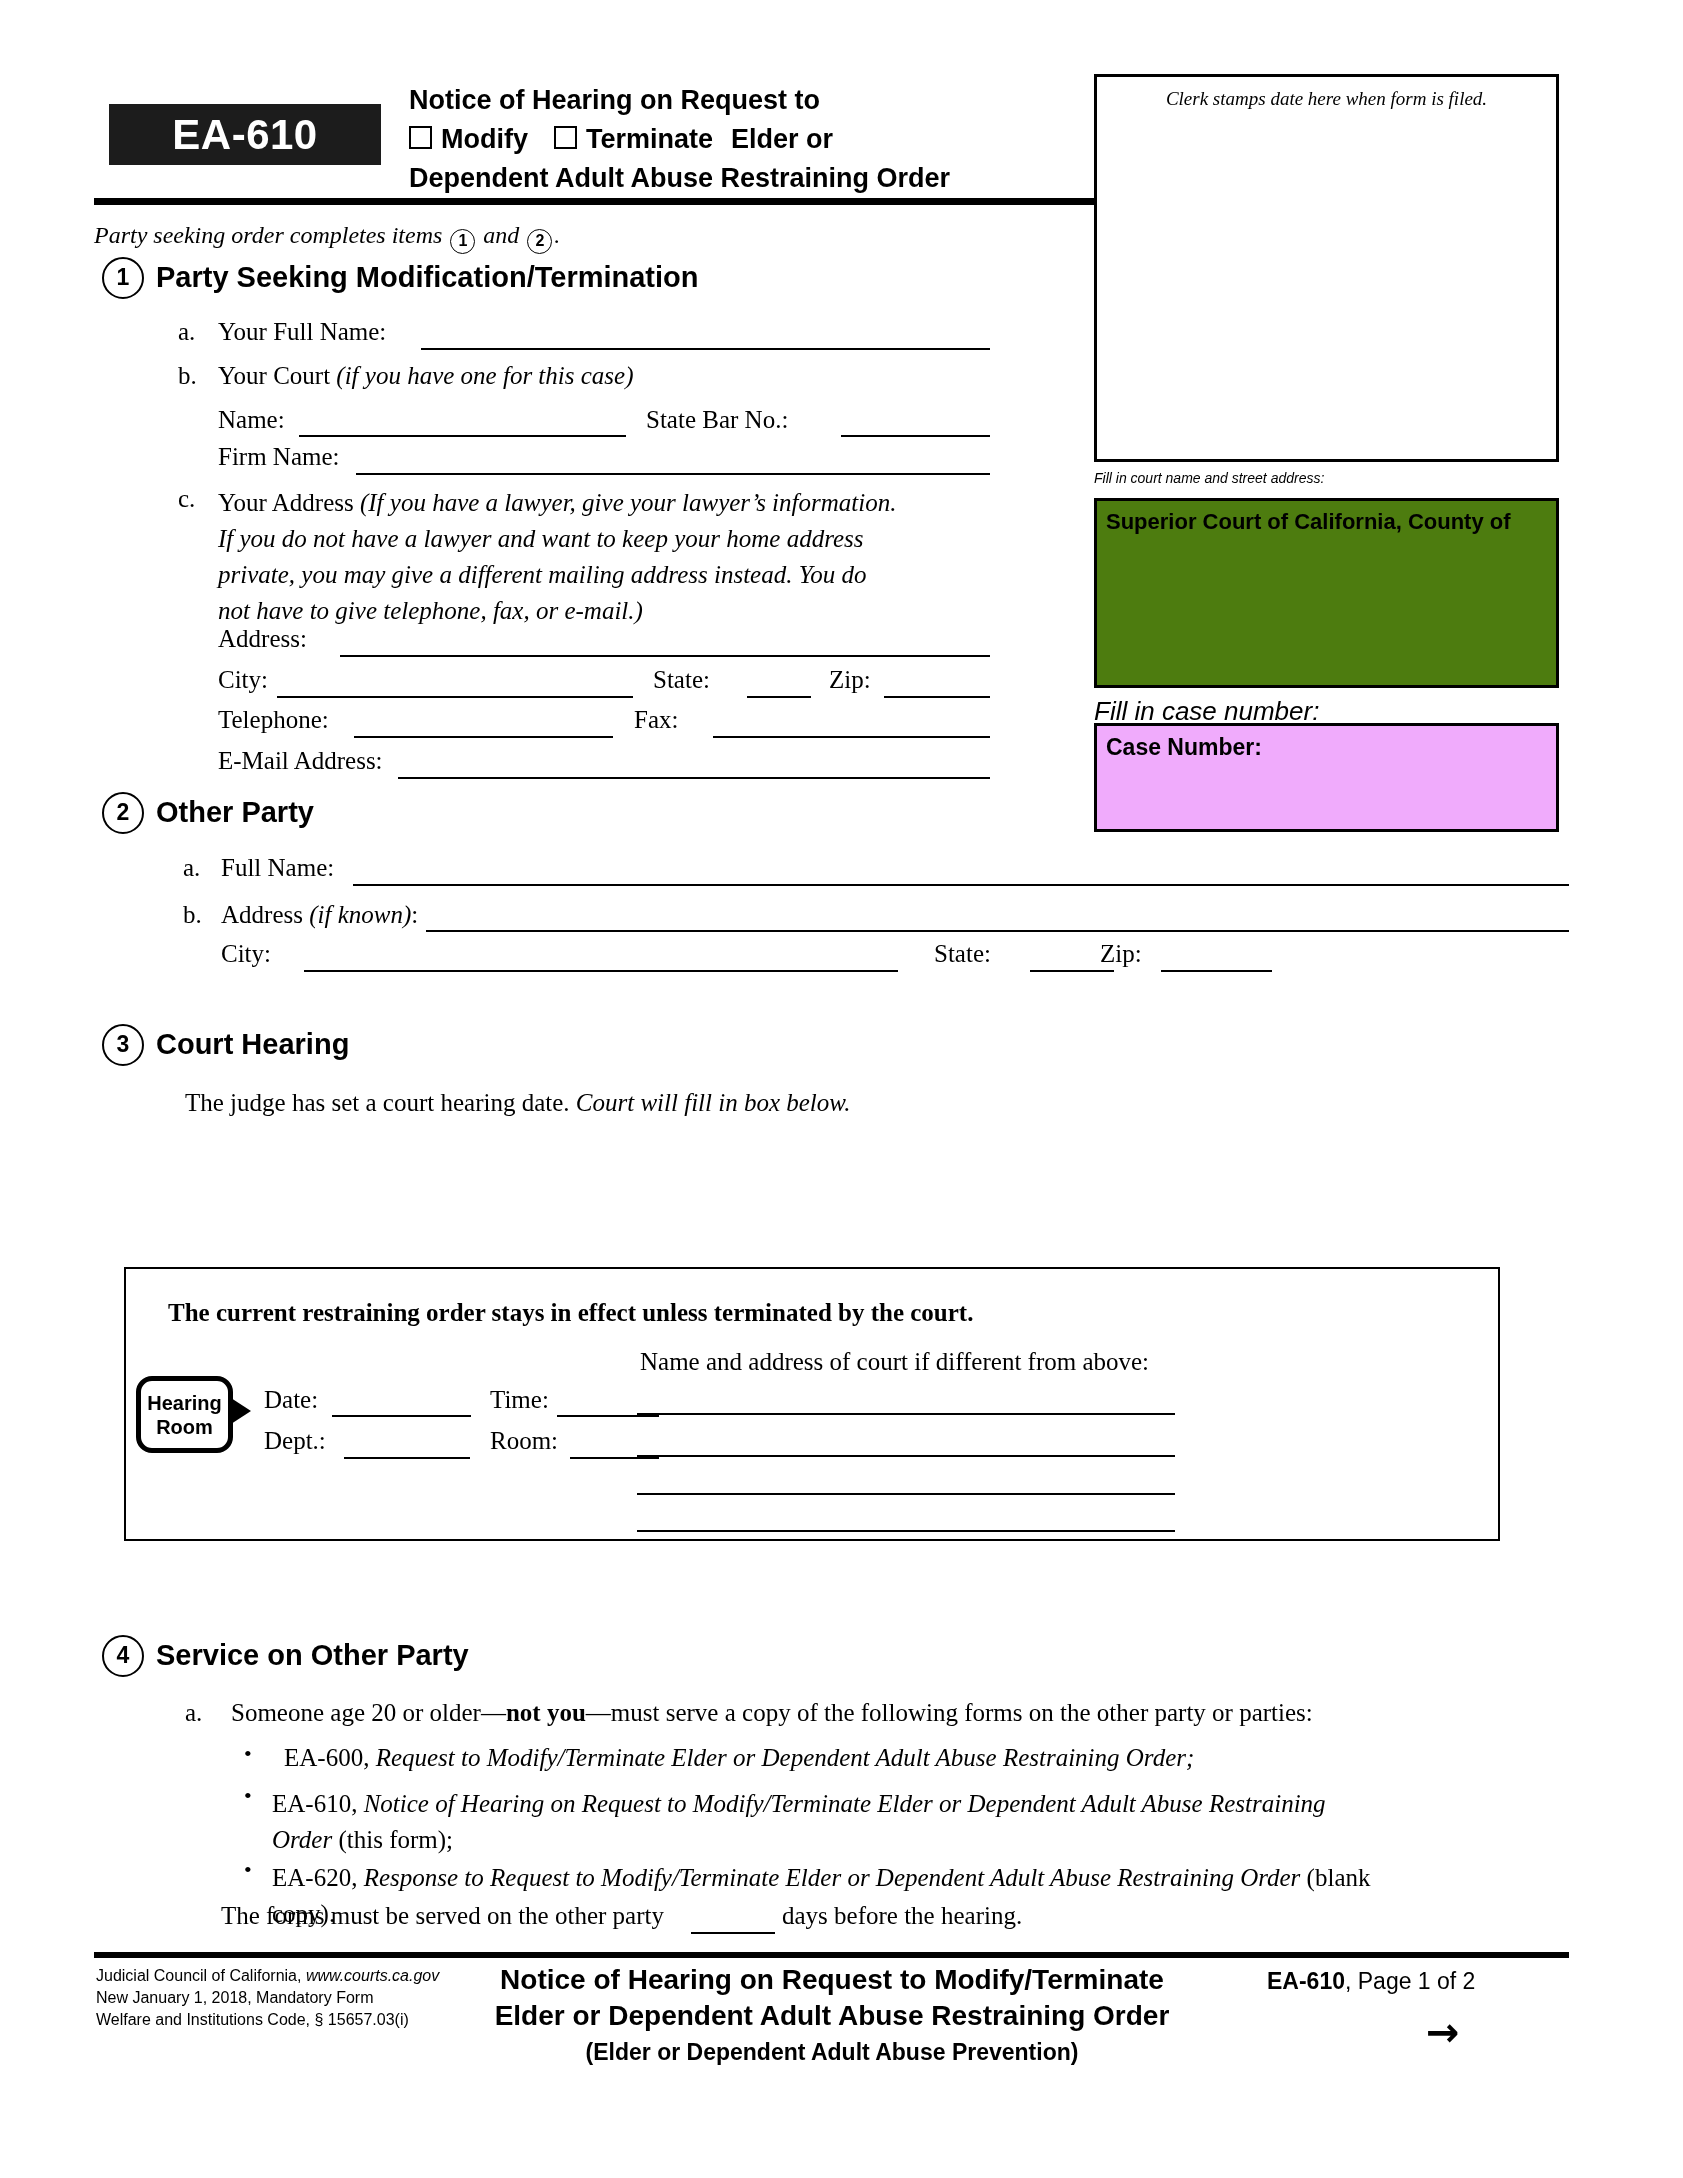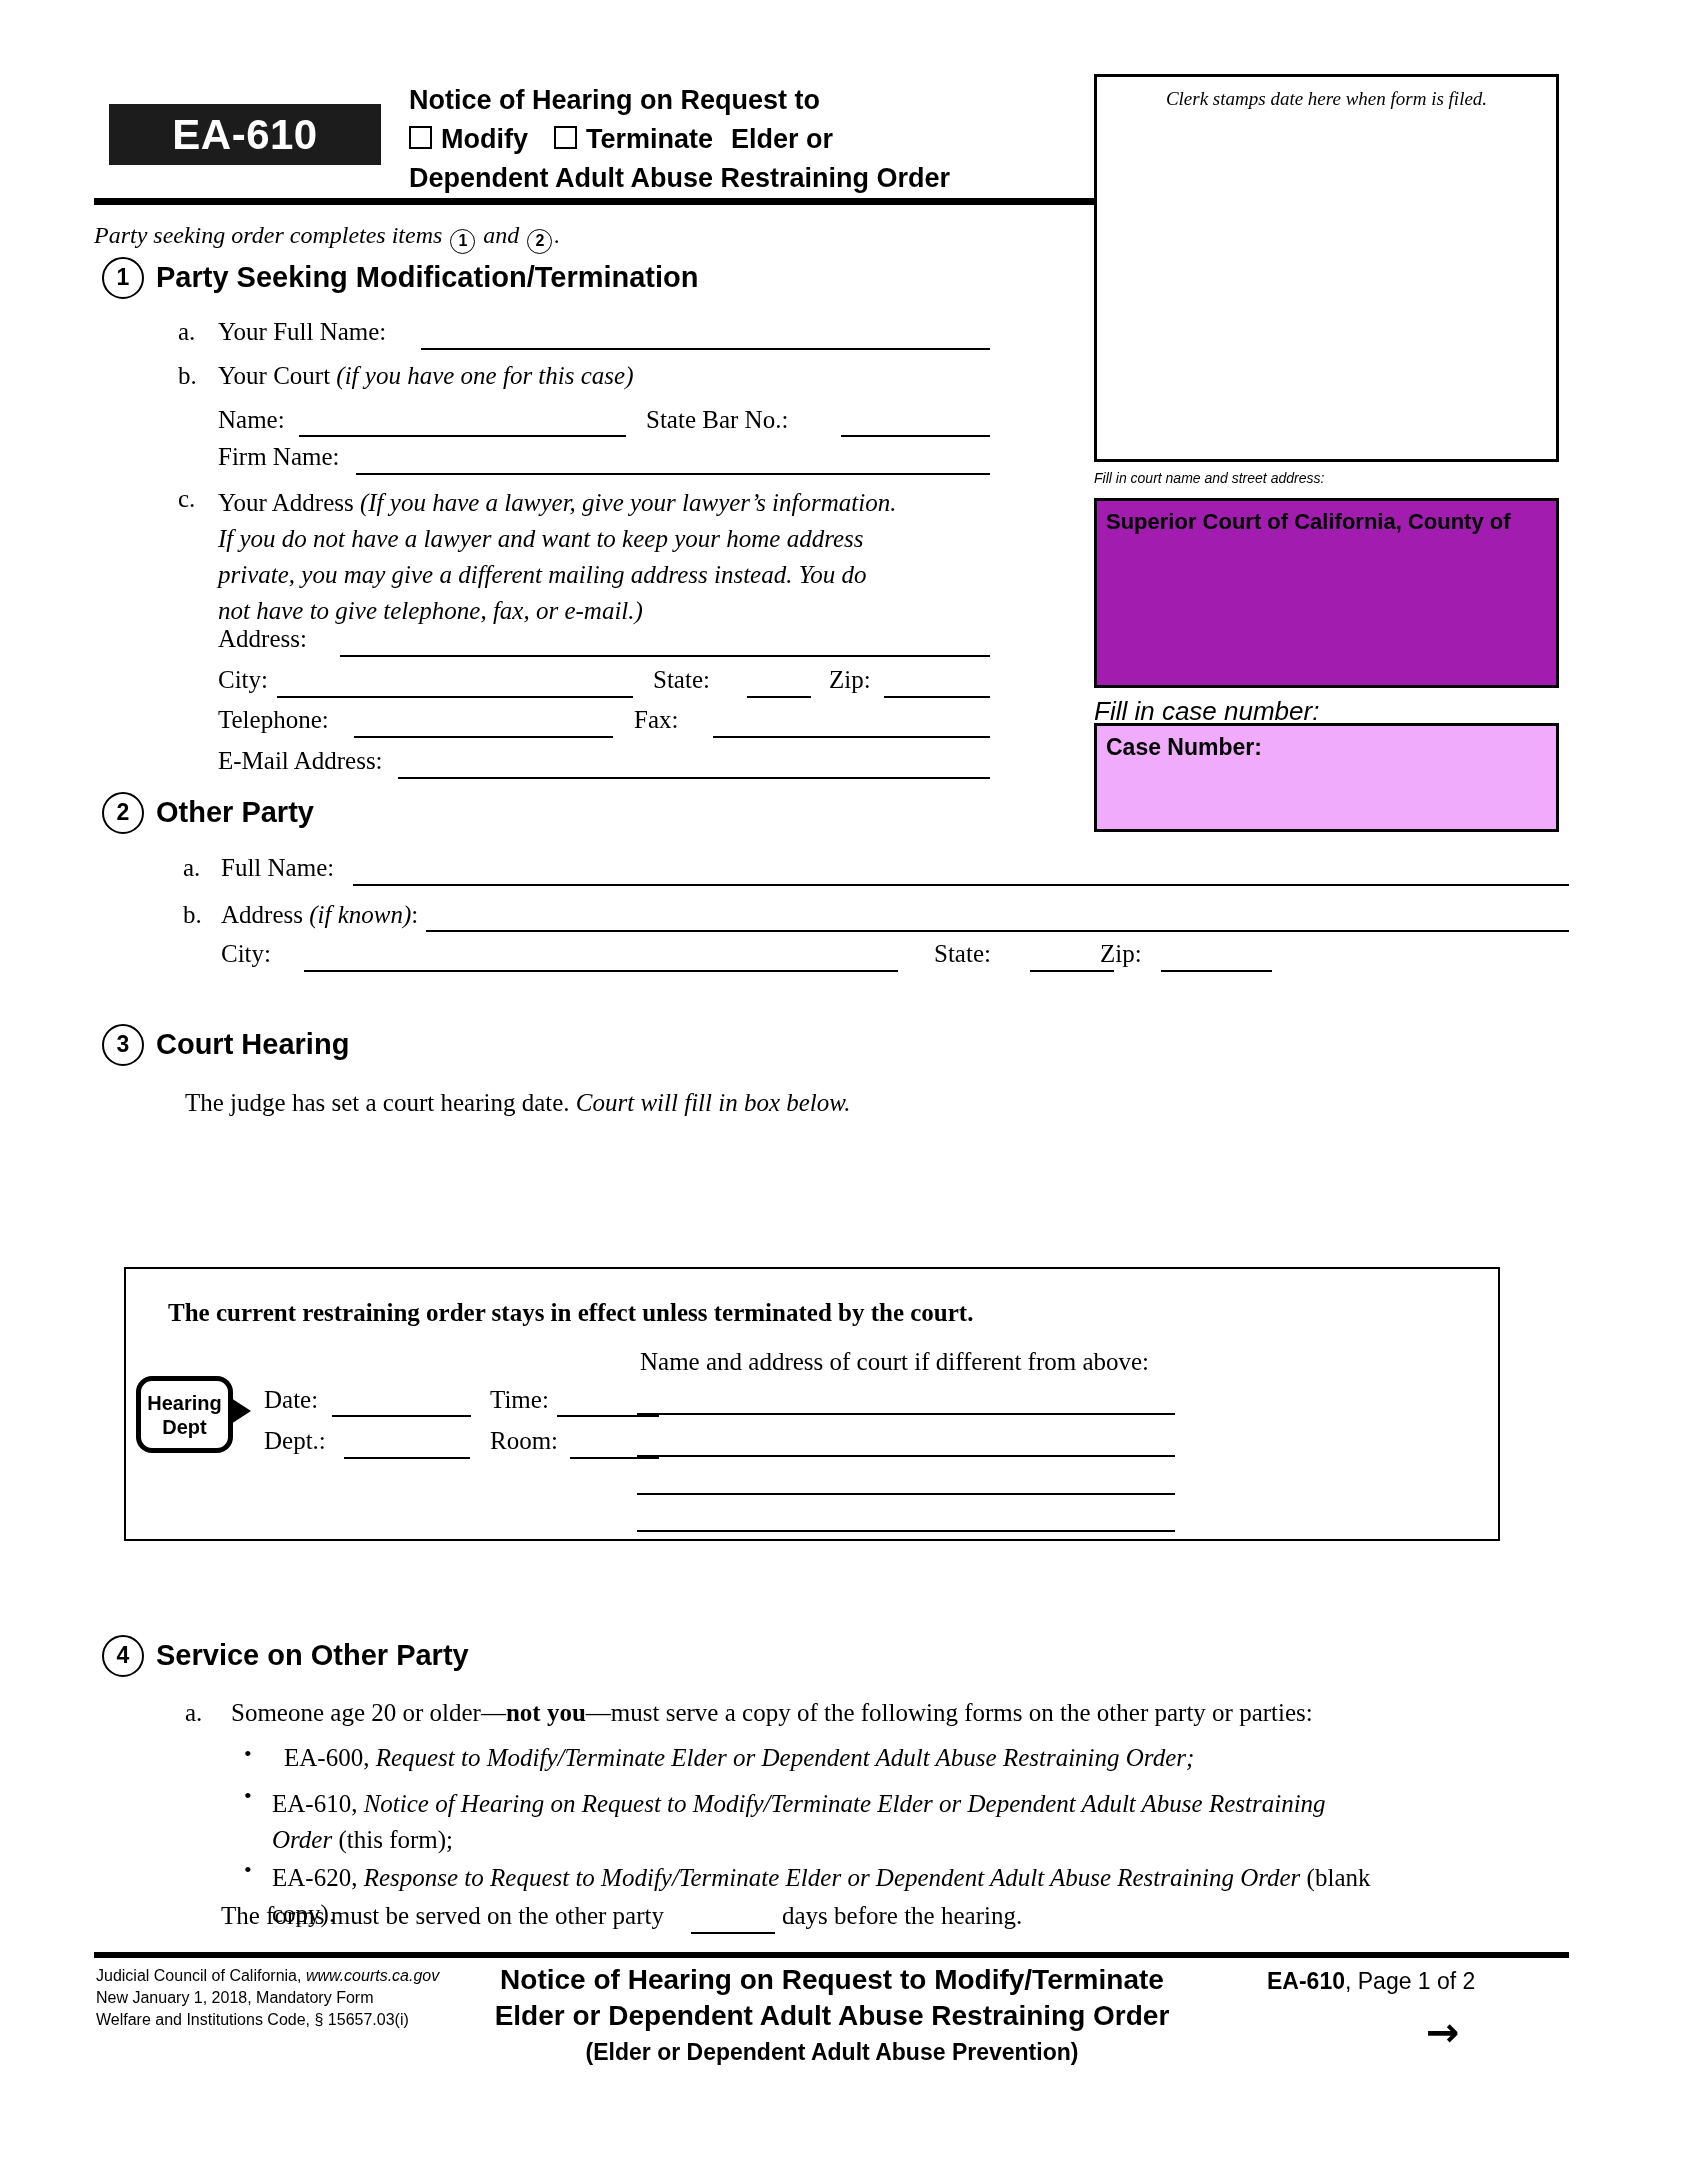--- a/index.html
+++ b/index.html
@@ -89,21 +89,21 @@
     font-family: "Liberation Sans", sans-serif;
     font-style: italic;
     font-size: 14px;
   }
   .court-box {
     position: absolute;
     left: 1000px; top: 439px;
     width: 465px; height: 190px;
     border: 3px solid #000;
     box-sizing: border-box;
-    background: #a21caf;
+    background: #4d7c0f;
   }
   .court-box-text {
     font-family: "Liberation Sans", sans-serif;
     font-weight: bold;
     font-size: 22px;
     padding: 8px 0 0 9px;
   }
   .case-caption {
     position: absolute;
     left: 1000px; top: 637px;
@@ -374,21 +374,21 @@
   <div class="lbl" style="left:91px; top:1030px;"><span>The judge has set a court hearing date.</span> <span class="ital">Court will fill in box below.</span></div>
 
   <div class="hearing-outer"></div>
   <div class="lbl bold" style="left:74px; top:1240px; font-size:25px;">The current restraining order stays in effect unless terminated by the court.</div>
   <div class="lbl" style="left:546px; top:1289px;">Name and address of court if different from above:</div>
 
   <div class="hd-arrow-stem"></div>
   <div class="hd-arrow"></div>
   <div class="hd-badge">
     <span>Hearing</span>
-    <span>Dept</span>
+    <span>Room</span>
   </div>
 
   <div class="lbl" style="left:170px; top:1327px;">Date:</div>
   <div class="rule" style="left:238px; top:1356px; width:139px;"></div>
   <div class="lbl" style="left:396px; top:1327px;">Time:</div>
   <div class="rule" style="left:463px; top:1356px; width:102px;"></div>
   <div class="rule" style="left:543px; top:1354px; width:538px;"></div>
 
   <div class="lbl" style="left:170px; top:1368px;">Dept.:</div>
   <div class="rule" style="left:250px; top:1398px; width:126px;"></div>

